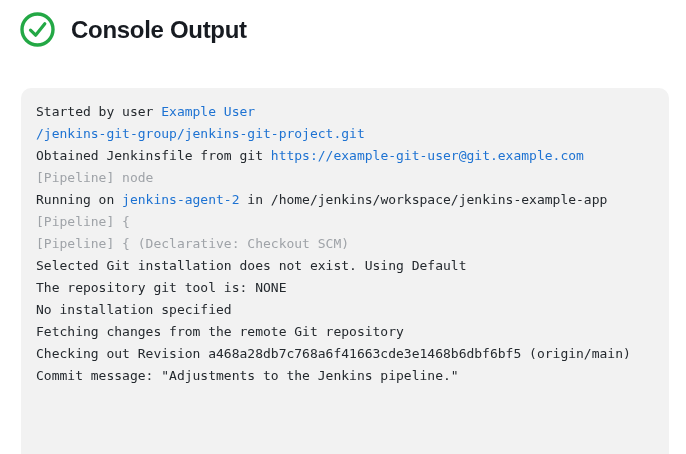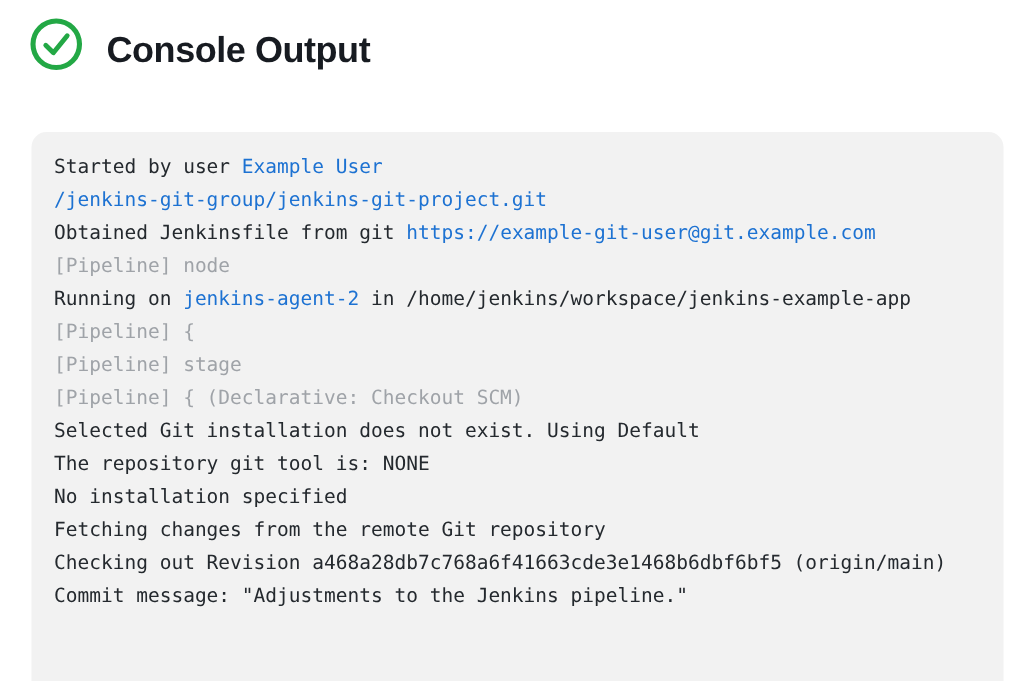--- a/index.html
+++ b/index.html
@@ -7,21 +7,21 @@
     padding: 0;
     background: #ffffff;
     width: 686px;
     height: 454px;
     overflow: hidden;
     position: relative;
     font-family: "Liberation Sans", sans-serif;
   }
   .page-header {
     display: flex;
-    align-items: flex-end;
+    align-items: center;
     gap: 15px;
     padding: 11px 0 0 19px;
   }
   .status-icon {
     width: 37px;
     height: 37px;
     flex: 0 0 auto;
     display: inline-flex;
   }
   .page-title {
@@ -72,21 +72,20 @@
 </header>
 
 <section class="console-panel">
   <div>
       <div class="console-line"><span class="seg-text">Started by user </span><a class="seg-link" href="#">Example User</a></div>
       <div class="console-line"><a class="seg-link" href="#">/jenkins-git-group/jenkins-git-project.git</a></div>
       <div class="console-line"><span class="seg-text">Obtained Jenkinsfile from git </span><a class="seg-link" href="#">https://example-git-user@git.example.com</a></div>
       <div class="console-line"><span class="seg-muted">[Pipeline] node</span></div>
       <div class="console-line"><span class="seg-text">Running on </span><a class="seg-link" href="#">jenkins-agent-2</a><span class="seg-text"> in /home/jenkins/workspace/jenkins-example-app</span></div>
       <div class="console-line"><span class="seg-muted">[Pipeline] {</span></div>
-      <div class="console-line"><span class="seg-muted">[Pipeline] stage</span></div>
       <div class="console-line"><span class="seg-muted">[Pipeline] { (Declarative: Checkout SCM)</span></div>
       <div class="console-line"><span class="seg-text">Selected Git installation does not exist. Using Default</span></div>
       <div class="console-line"><span class="seg-text">The repository git tool is: NONE</span></div>
       <div class="console-line"><span class="seg-text">No installation specified</span></div>
       <div class="console-line"><span class="seg-text">Fetching changes from the remote Git repository</span></div>
       <div class="console-line"><span class="seg-text">Checking out Revision a468a28db7c768a6f41663cde3e1468b6dbf6bf5 (origin/main)</span></div>
       <div class="console-line"><span class="seg-text">Commit message: "Adjustments to the Jenkins pipeline."</span></div>
     </div>
 </section>
 

